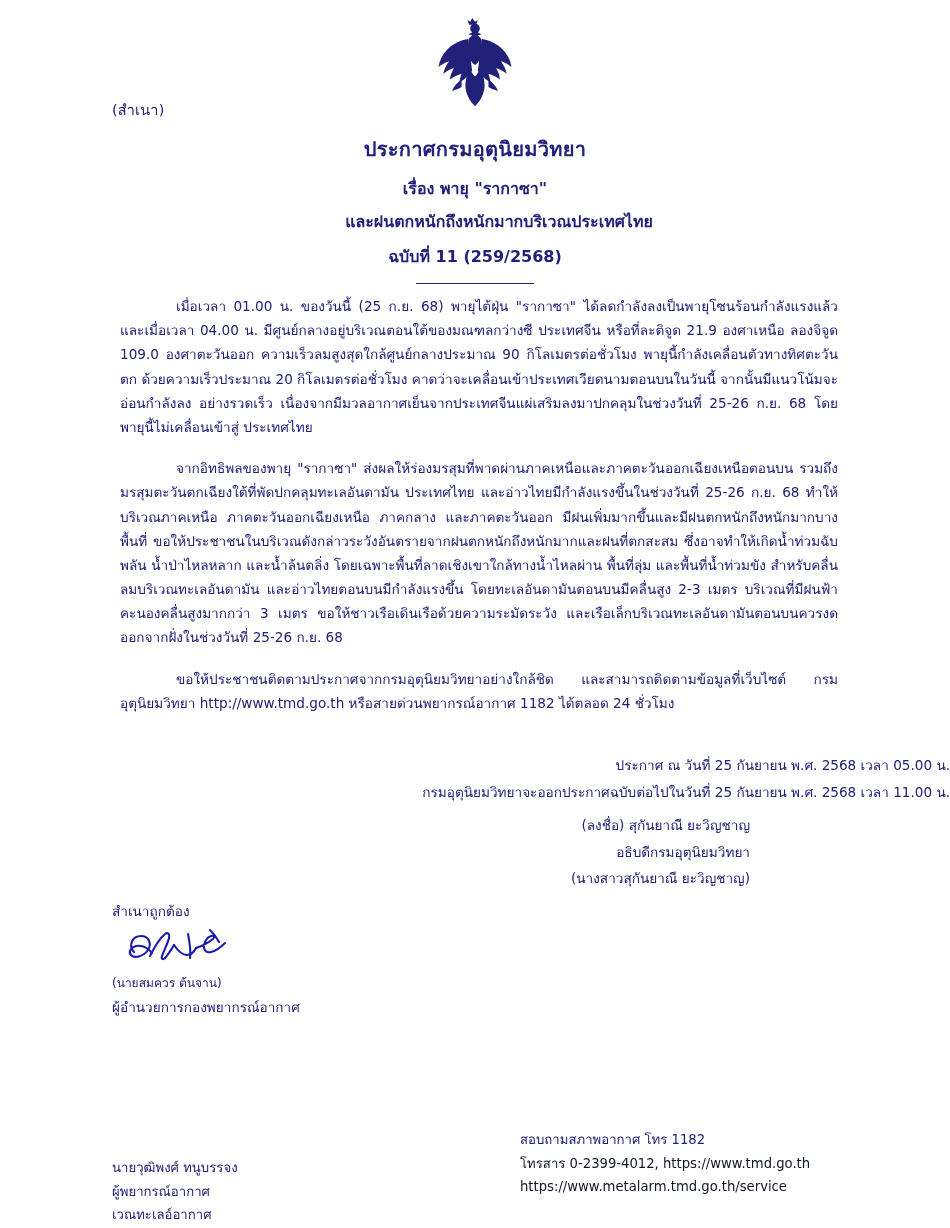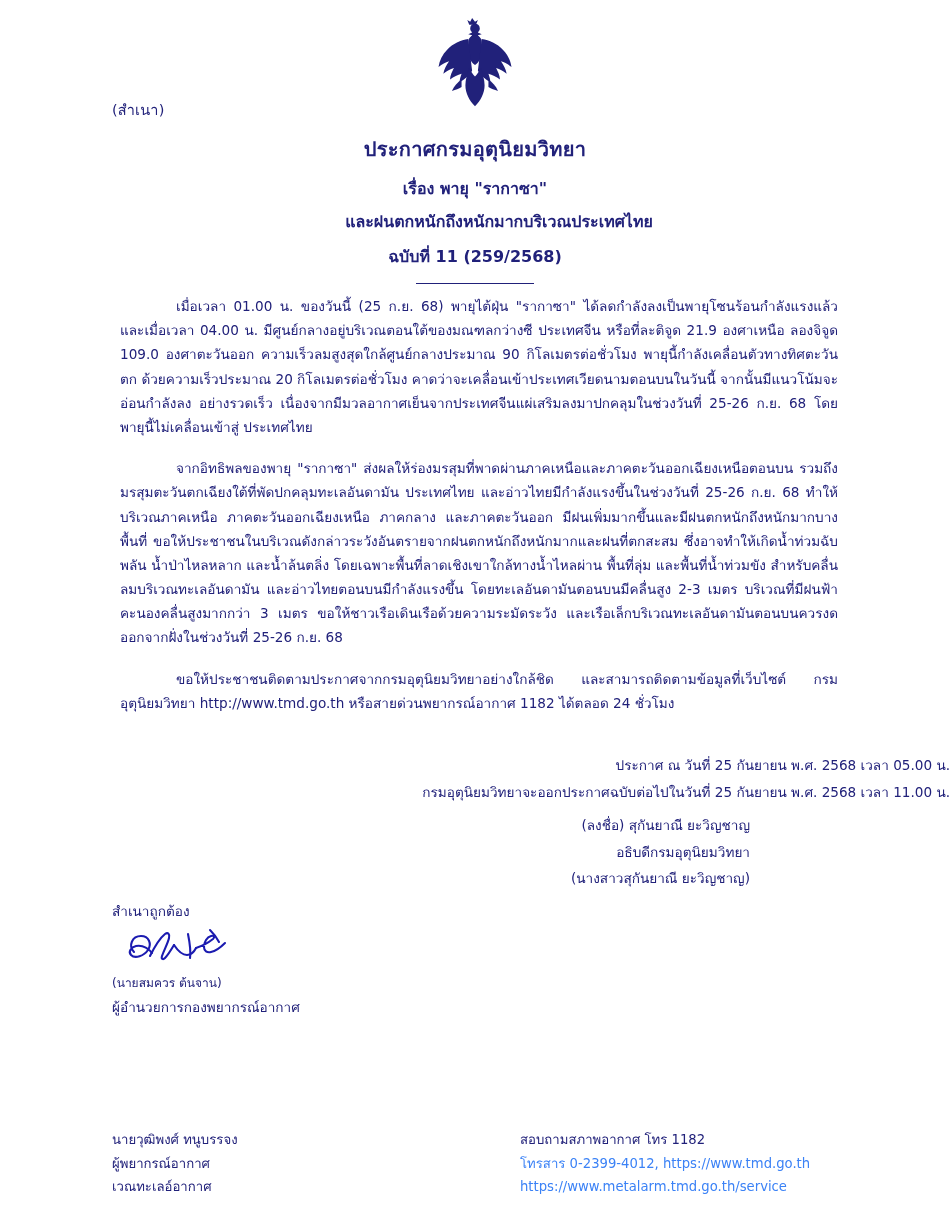--- a/index.html
+++ b/index.html
@@ -147,41 +147,41 @@
     line-height: 1.9;
   }
   .certify .cert-pos {
     font-size: 13.6px;
     line-height: 1.9;
   }
 
   
   .footer-left {
     position: absolute;
-    top: 1128px;
+    top: 1156px;
     left: 112px;
     width: 330px;
   }
   .footer-left div {
     font-size: 13.2px;
     line-height: 1.78;
   }
   .footer-right {
     position: absolute;
     top: 1128px;
     left: 520px;
     width: 318px;
     text-align: left;
   }
   .footer-right div {
     font-size: 13.2px;
     line-height: 1.78;
   }
   .footer-right .link {
-    color: #3b82f6;
+    color: #0f172a;
   }
 </style>
 </head>
 <body>
 
 <div class="page">
 
   <div class="emblem-wrap">
     <span class="emblem">
       <svg viewBox="0 0 100 100" width="96" height="96" aria-hidden="true">

